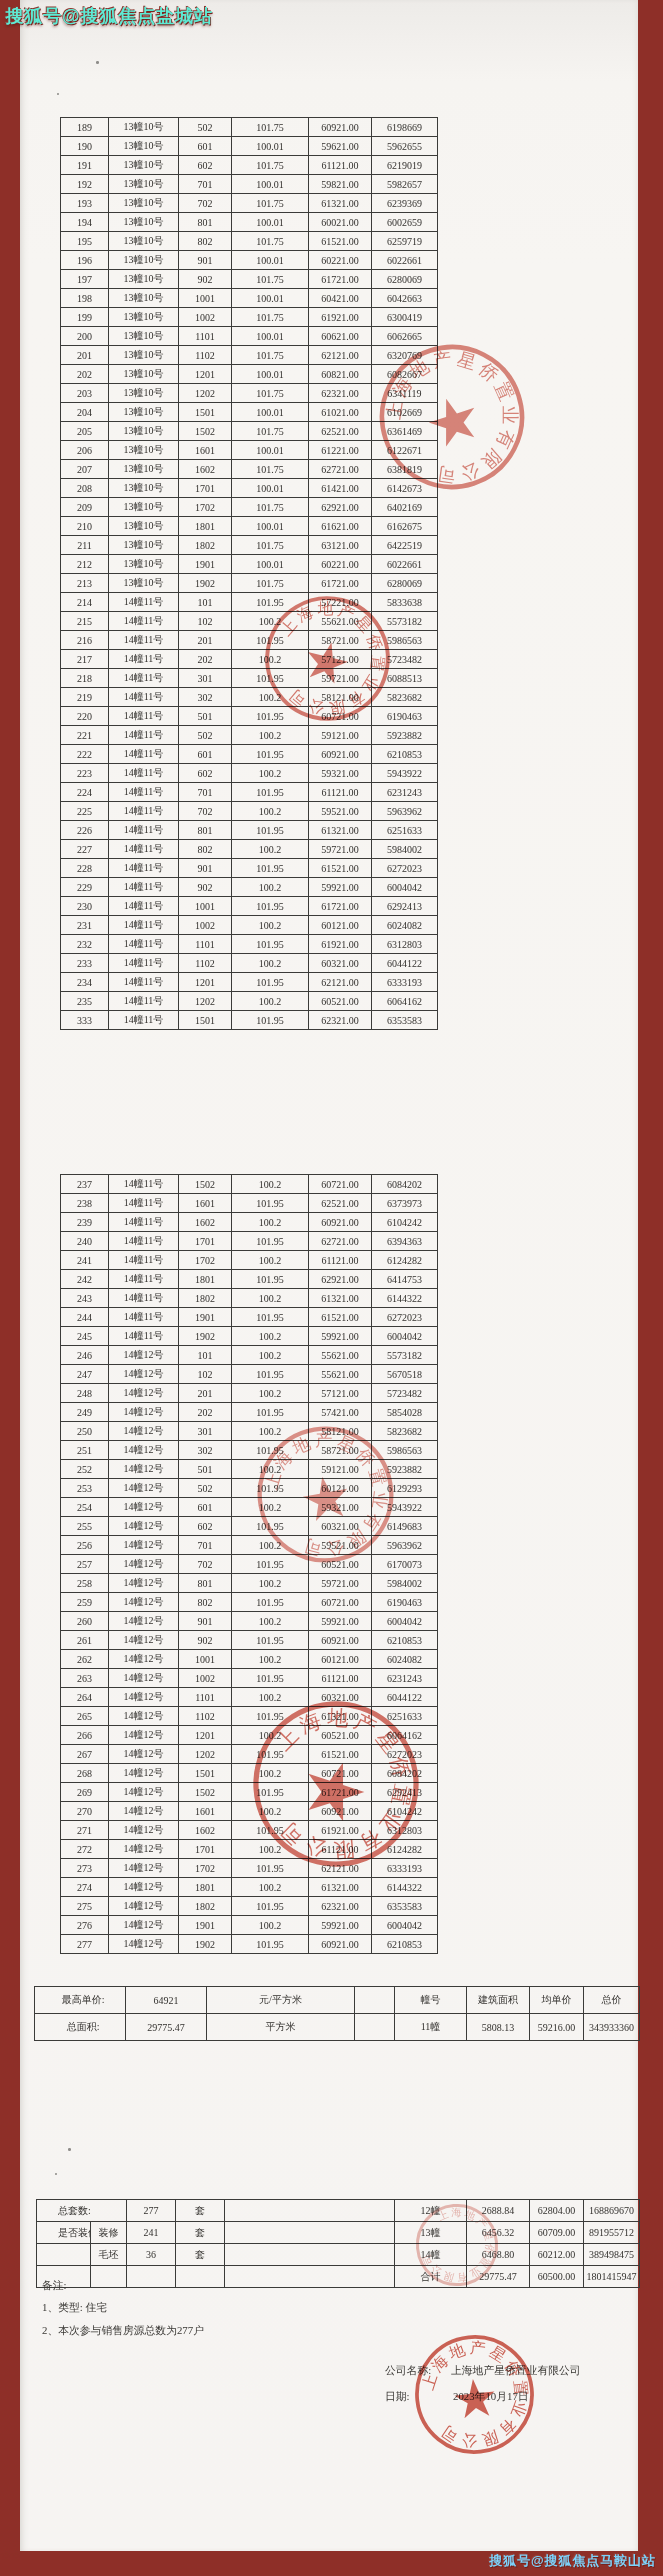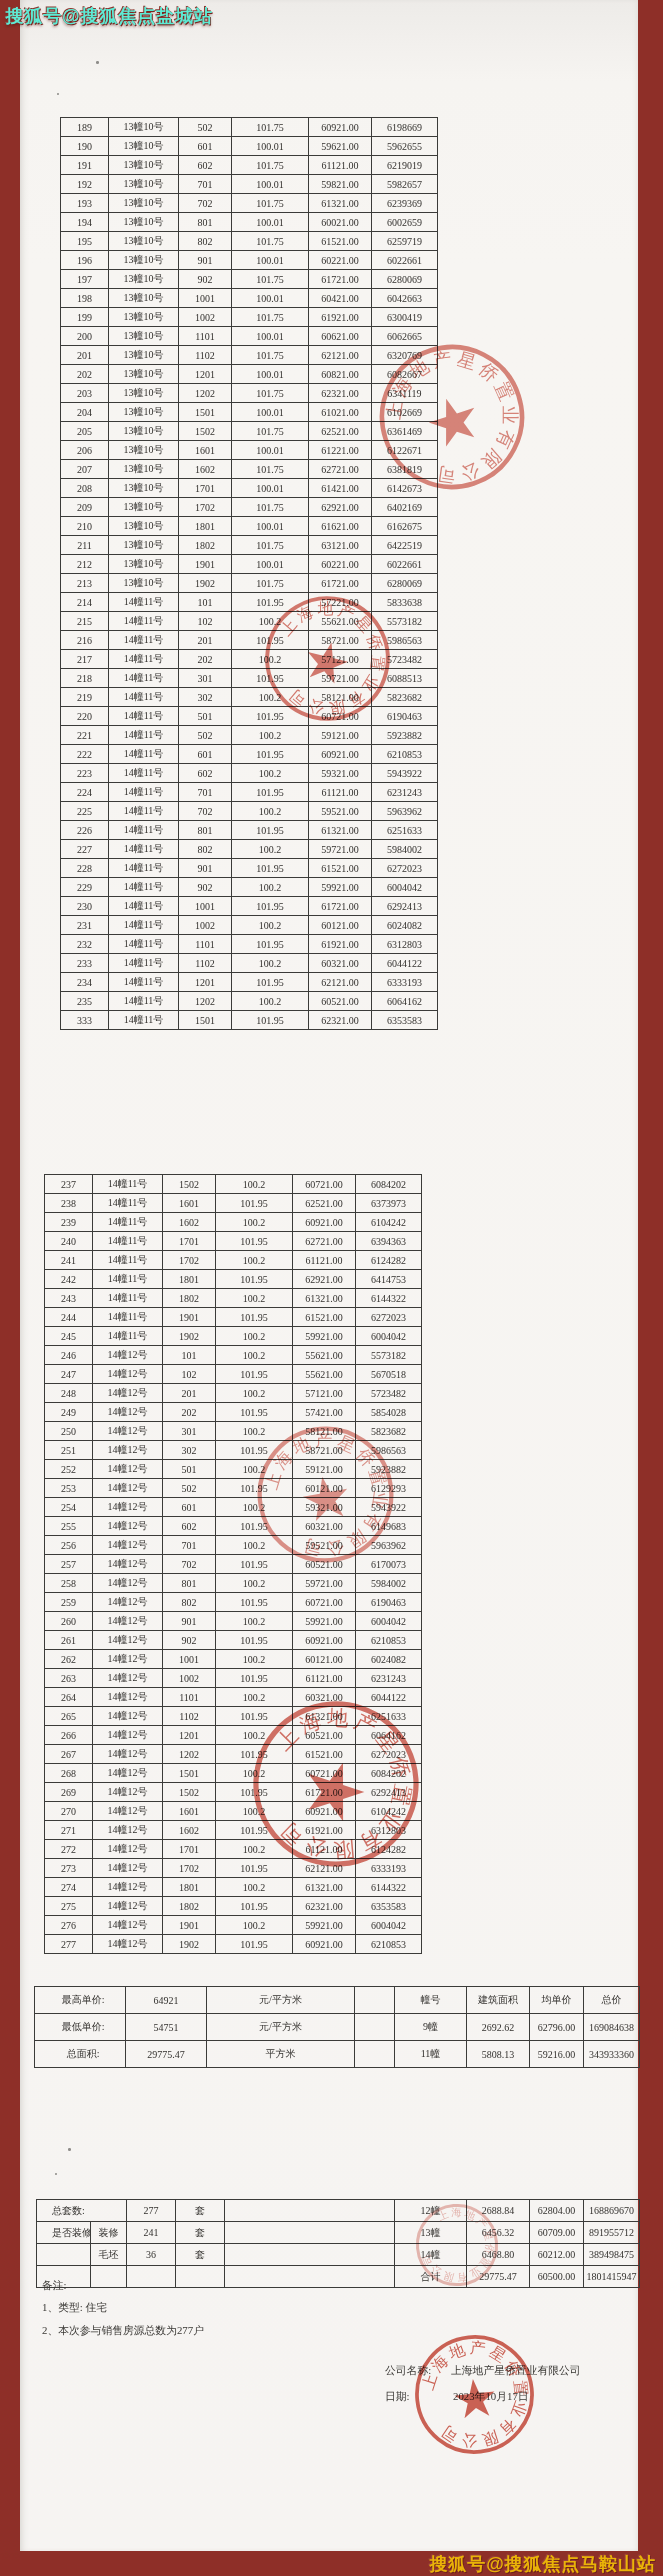--- a/index.html
+++ b/index.html
@@ -16,39 +16,39 @@
   }
   .wm-top{
     position:absolute;left:5.4px;top:3.6px;z-index:40;
     font-family:"Liberation Sans","DejaVu Sans",sans-serif;
     font-weight:bold;font-size:18px;letter-spacing:0.9px;color:#5eead4;
     text-shadow:0.9px 0.9px 0 #77251f,-0.9px -0.9px 0 #8c352d,0 1.8px 2.7px rgba(90,20,15,.55);
   }
   .wm-bottom{
     position:absolute;right:7.2px;top:2552px;z-index:40;
     font-family:"Liberation Sans","DejaVu Sans",sans-serif;
-    font-weight:bold;font-size:18px;letter-spacing:0.9px;color:#eab308;
+    font-weight:bold;font-size:13px;letter-spacing:0.9px;color:#7dd3fc;
     text-shadow:0.9px 0.9px 0 #6e211b,-0.9px -0.9px 0.9px #9c453c;
   }
   table{border-collapse:collapse;table-layout:fixed;position:absolute;background:transparent;margin-top:16px;}
   td{
     border:0.9px solid #3b3b39;text-align:center;vertical-align:middle;
     font-size:10px;padding:0;overflow:hidden;white-space:nowrap;color:#33312e;
   }
   .price-table{border:1.8px solid #3b3b39;}
   #table1{left:60px;top:101px;width:376px;}
   #table1 tr{height:19px;}
-  #table2{left:44px;top:1158px;width:376px;}
+  #table2{left:60px;top:1158px;width:376px;}
   #table2 tr{height:19px;}
   #summary1{left:34px;top:1970px;width:604px;border:1.8px solid #3b3b39;}
   #summary1 tr{height:27px;}
   #summary1 td:first-child{text-align:center;padding-left:6.3px;}
   #summary2{left:36px;top:2183px;width:602px;border:1.8px solid #3b3b39;}
   #summary2 tr{height:22px;}
-  #summary2 td:first-child{text-align:left;padding-left:15px;}
+  #summary2 td:first-child{text-align:left;padding-left:21px;}
   .notes{position:absolute;left:42px;top:2277px;font-size:10.8px;color:#3a3835;}
   .notes .note-line{margin-bottom:6.3px;line-height:16px;}
   .footer-label{position:absolute;font-size:10.8px;color:#3a3835;}
   .speck{position:absolute;border-radius:50%;background:#8f8d8a;}
   .stamp{position:absolute;z-index:30;mix-blend-mode:multiply;pointer-events:none;}
 </style>
 </head>
 <body>
 
 <div class="page"></div>
@@ -813,30 +813,20 @@
   <tbody>
       <tr>
         <td>最高单价:</td>
         <td>64921</td>
         <td>元/平方米</td>
         <td></td>
         <td>幢号</td>
         <td>建筑面积</td>
         <td>均单价</td>
         <td>总价</td>
-      </tr>
-      <tr>
-        <td>最低单价:</td>
-        <td>54751</td>
-        <td>元/平方米</td>
-        <td></td>
-        <td>9幢</td>
-        <td>2692.62</td>
-        <td>62796.00</td>
-        <td>169084638</td>
       </tr>
       <tr>
         <td>总面积:</td>
         <td>29775.47</td>
         <td>平方米</td>
         <td></td>
         <td>11幢</td>
         <td>5808.13</td>
         <td>59216.00</td>
         <td>343933360</td>

